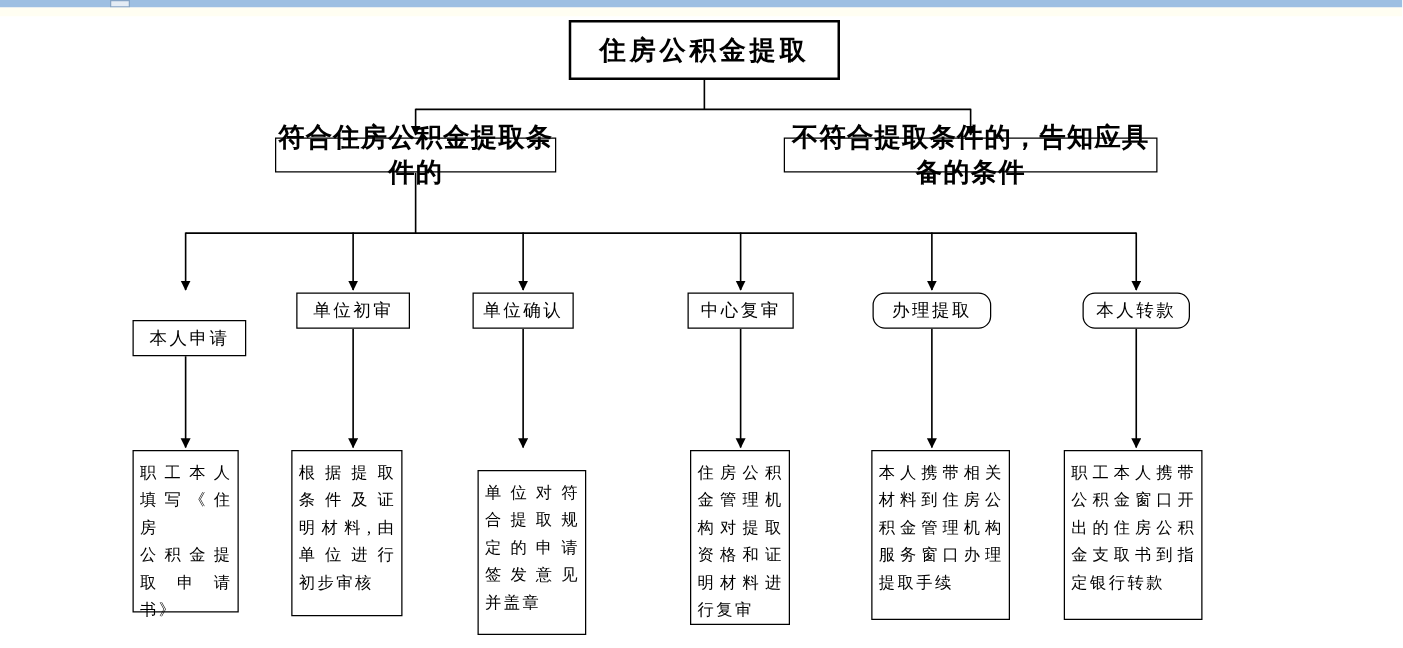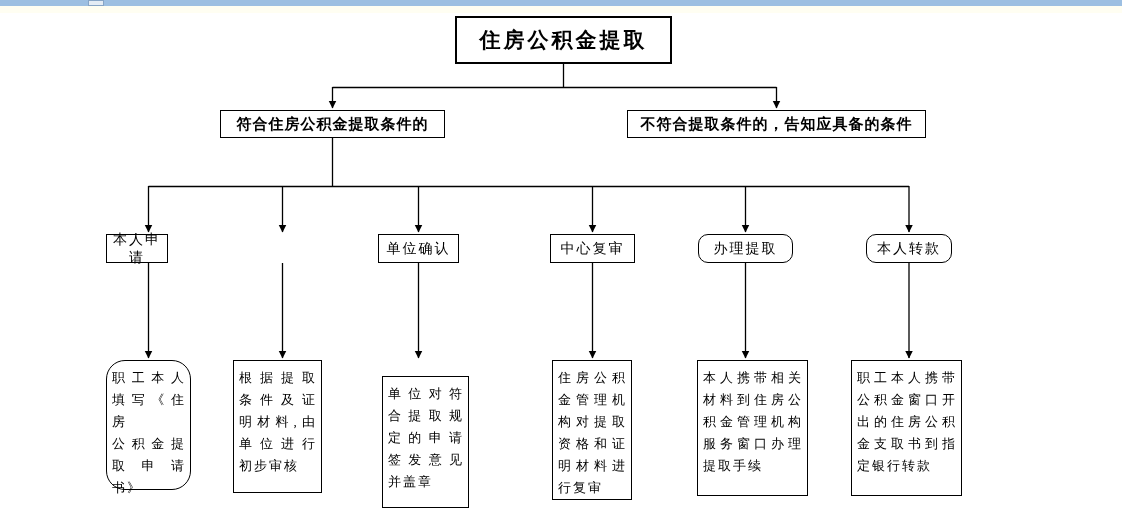--- a/index.html
+++ b/index.html
@@ -12,21 +12,21 @@
   .cream-strip{position:absolute;left:0;top:6px;width:1122px;height:7px;background:#fffef2;}
   .connectors{position:absolute;left:0;top:0;width:1122px;height:518px;}
   .node{
     position:absolute;background:#ffffff;border:1.5px solid #000;box-sizing:border-box;
     display:flex;align-items:center;justify-content:center;text-align:center;
   }
   .node-title{
     left:455px;top:16px;width:217px;height:48px;
     border-width:2px;font-size:21px;font-weight:bold;letter-spacing:3px;
   }
-  .node-branch{height:28px;top:110px;font-size:15px;font-weight:bold;letter-spacing:1px;}
+  .node-branch{height:28px;top:110px;font-size:21px;font-weight:bold;letter-spacing:1px;}
   .node-branch-left{left:220px;width:225px;}
   .node-branch-right{left:627px;width:299px;}
   .node-step{top:234px;height:29px;font-size:14px;letter-spacing:2px;}
   .node-detail{
     top:360px;display:block;font-size:13px;line-height:22px;
     padding:6px 4px 0 5px;letter-spacing:2px;
   }
   .tl{text-align:justify;text-align-last:justify;}
   .tl:last-child{text-align-last:left;}
 </style>
@@ -69,27 +69,28 @@
       <line x1="745.5" y1="263" x2="745.5" y2="358" marker-end="url(#arrow)"></line>
       <line x1="909" y1="263" x2="909" y2="358" marker-end="url(#arrow)"></line>
     </g>
   </svg>
 
   <div class="node node-title">住房公积金提取</div>
 
   <div class="node node-branch node-branch-left">符合住房公积金提取条件的</div>
   <div class="node node-branch node-branch-right">不符合提取条件的，告知应具备的条件</div>
 
-  <div class="node node-step" style="left:106px;width:62px;">本人申请</div>
+  <div class="node node-step" style="left:106px;width:91px;margin-top:22px;">本人申请</div>
+  <div class="node node-step" style="left:237px;width:91px;">单位初审</div>
   <div class="node node-step" style="left:378px;width:81px;">单位确认</div>
   <div class="node node-step" style="left:550px;width:85px;">中心复审</div>
   <div class="node node-step" style="left:698px;width:95px;border-radius:10px;">办理提取</div>
   <div class="node node-step" style="left:866px;width:86px;border-radius:10px;">本人转款</div>
 
-  <div class="node node-detail" style="left:106px;width:85px;height:130px;border-radius:19px;">
+  <div class="node node-detail" style="left:106px;width:85px;height:130px;">
       <div class="tl">职工本人</div>
       <div class="tl">填写《住房</div>
       <div class="tl">公积金提</div>
       <div class="tl">取申请书》</div>
     </div>
   <div class="node node-detail" style="left:233px;width:89px;height:133px;">
       <div class="tl">根据提取</div>
       <div class="tl">条件及证</div>
       <div class="tl">明材料,由</div>
       <div class="tl">单位进行</div>

